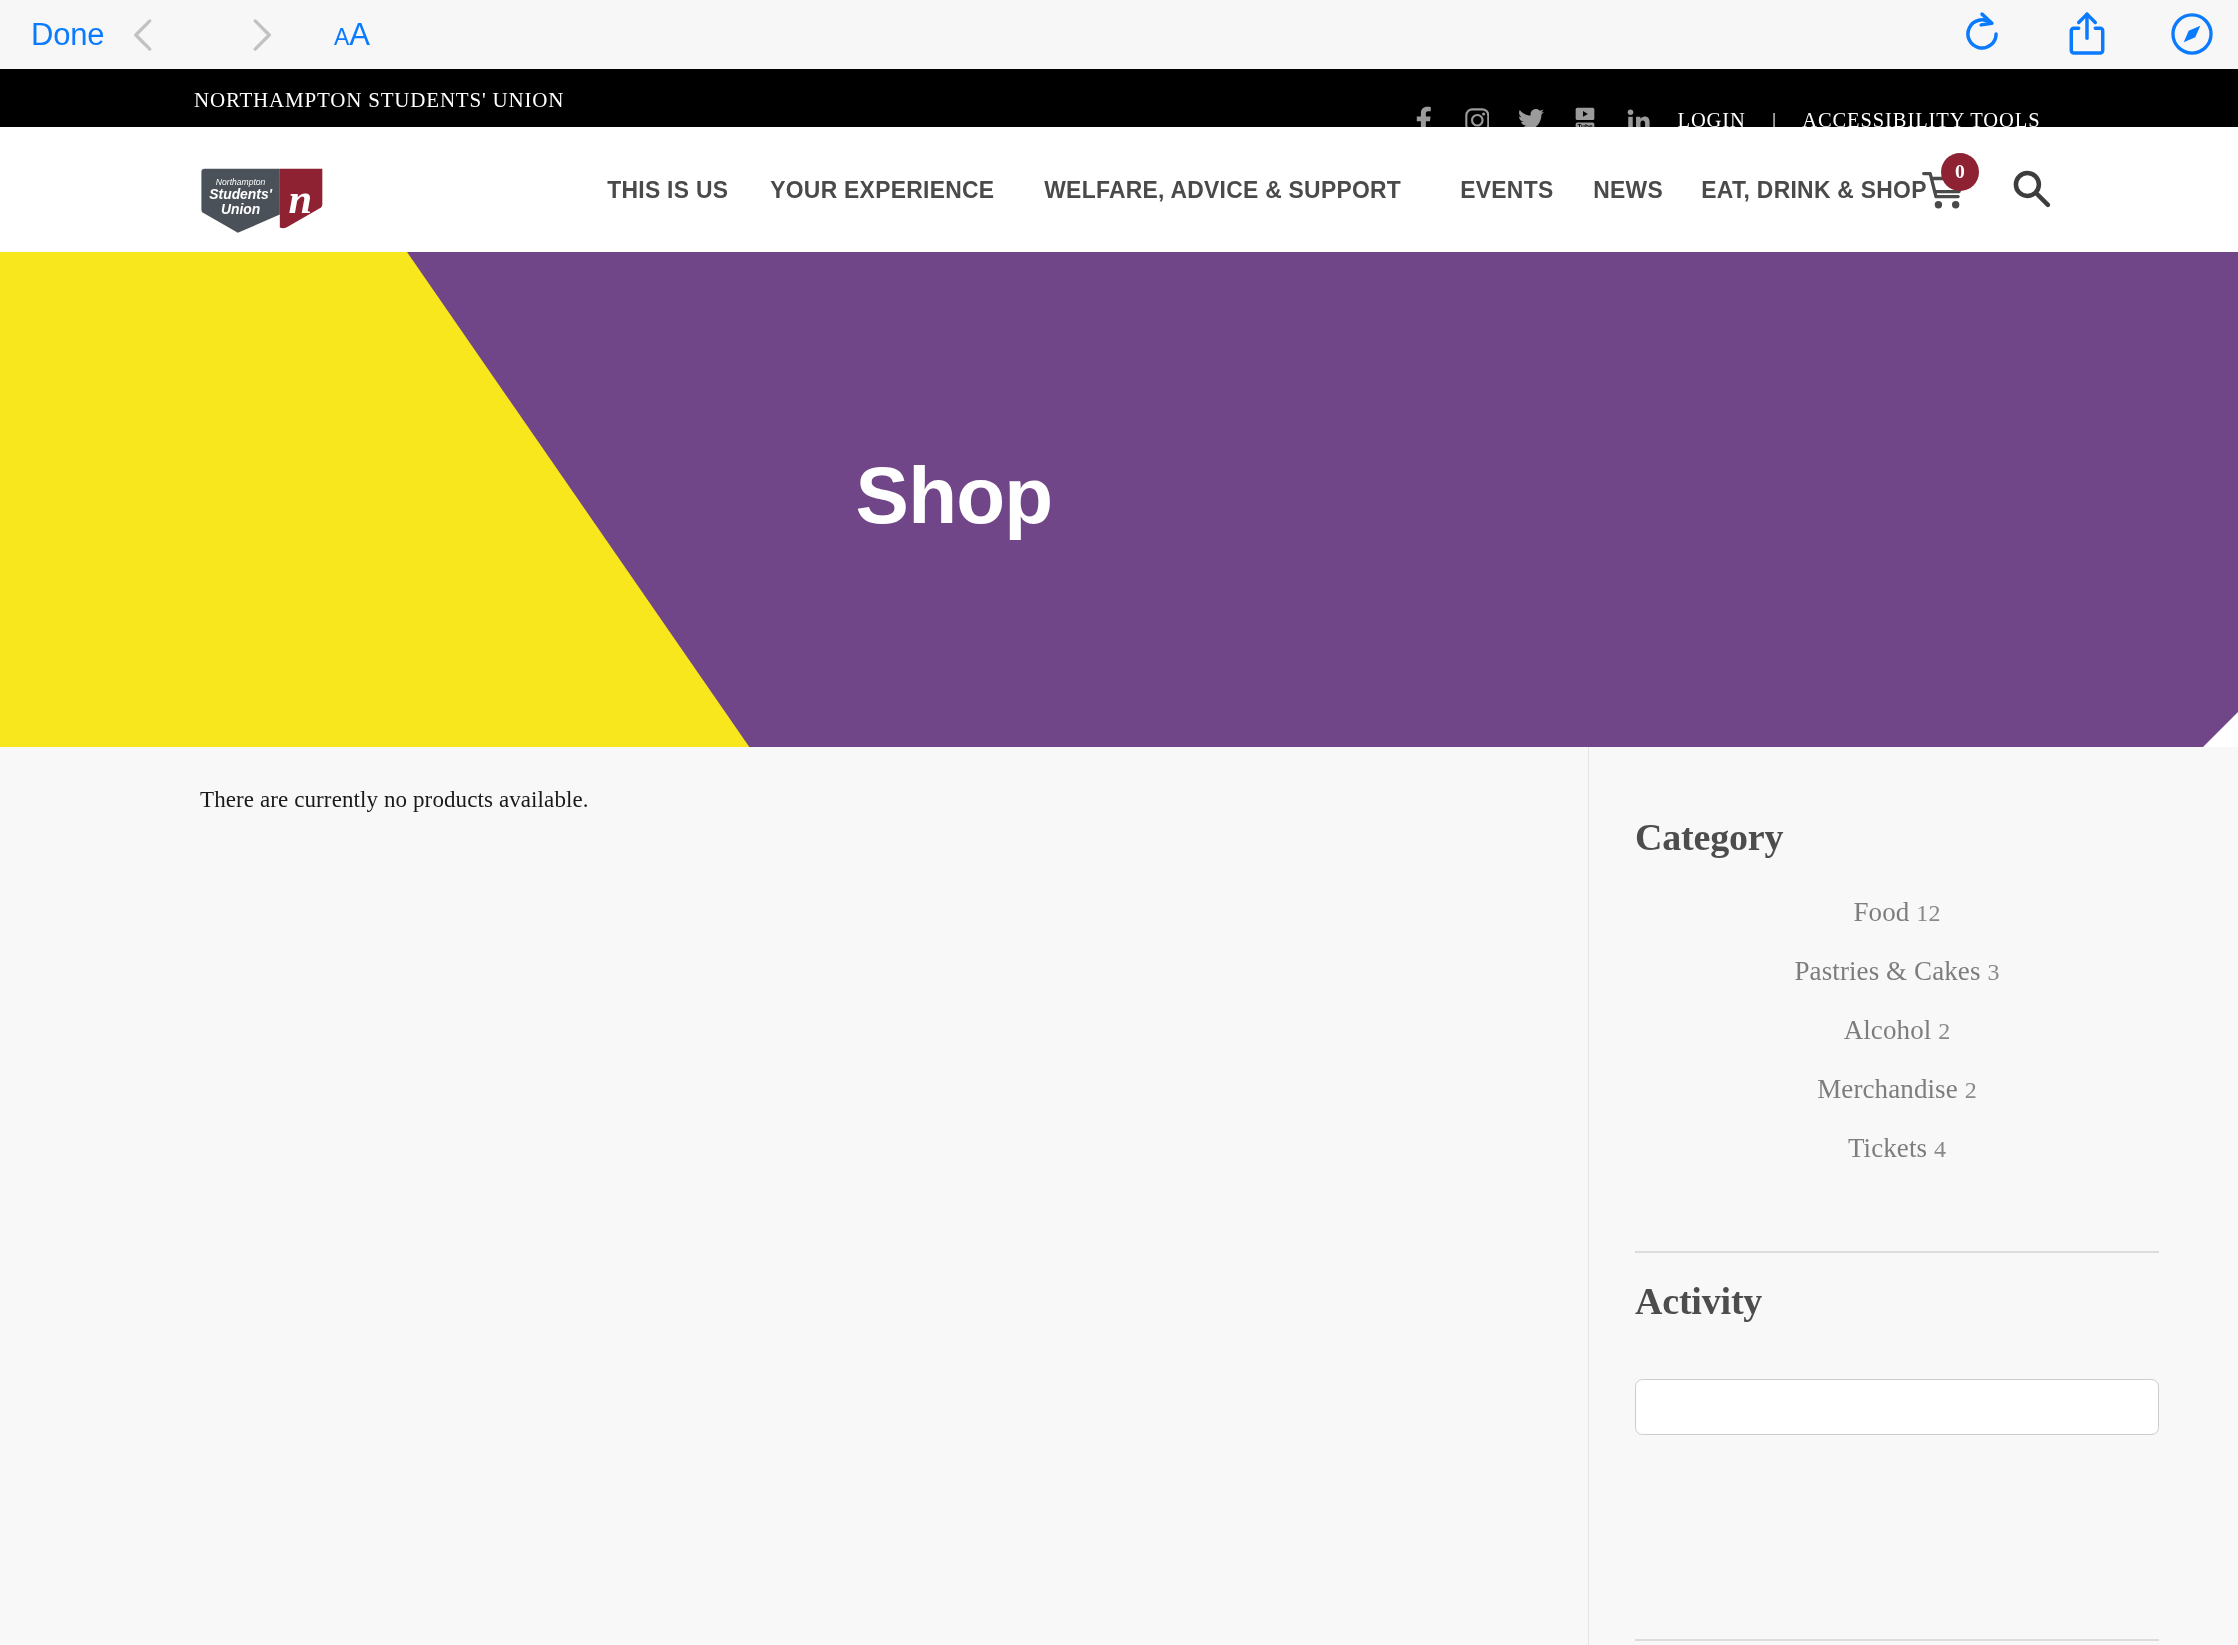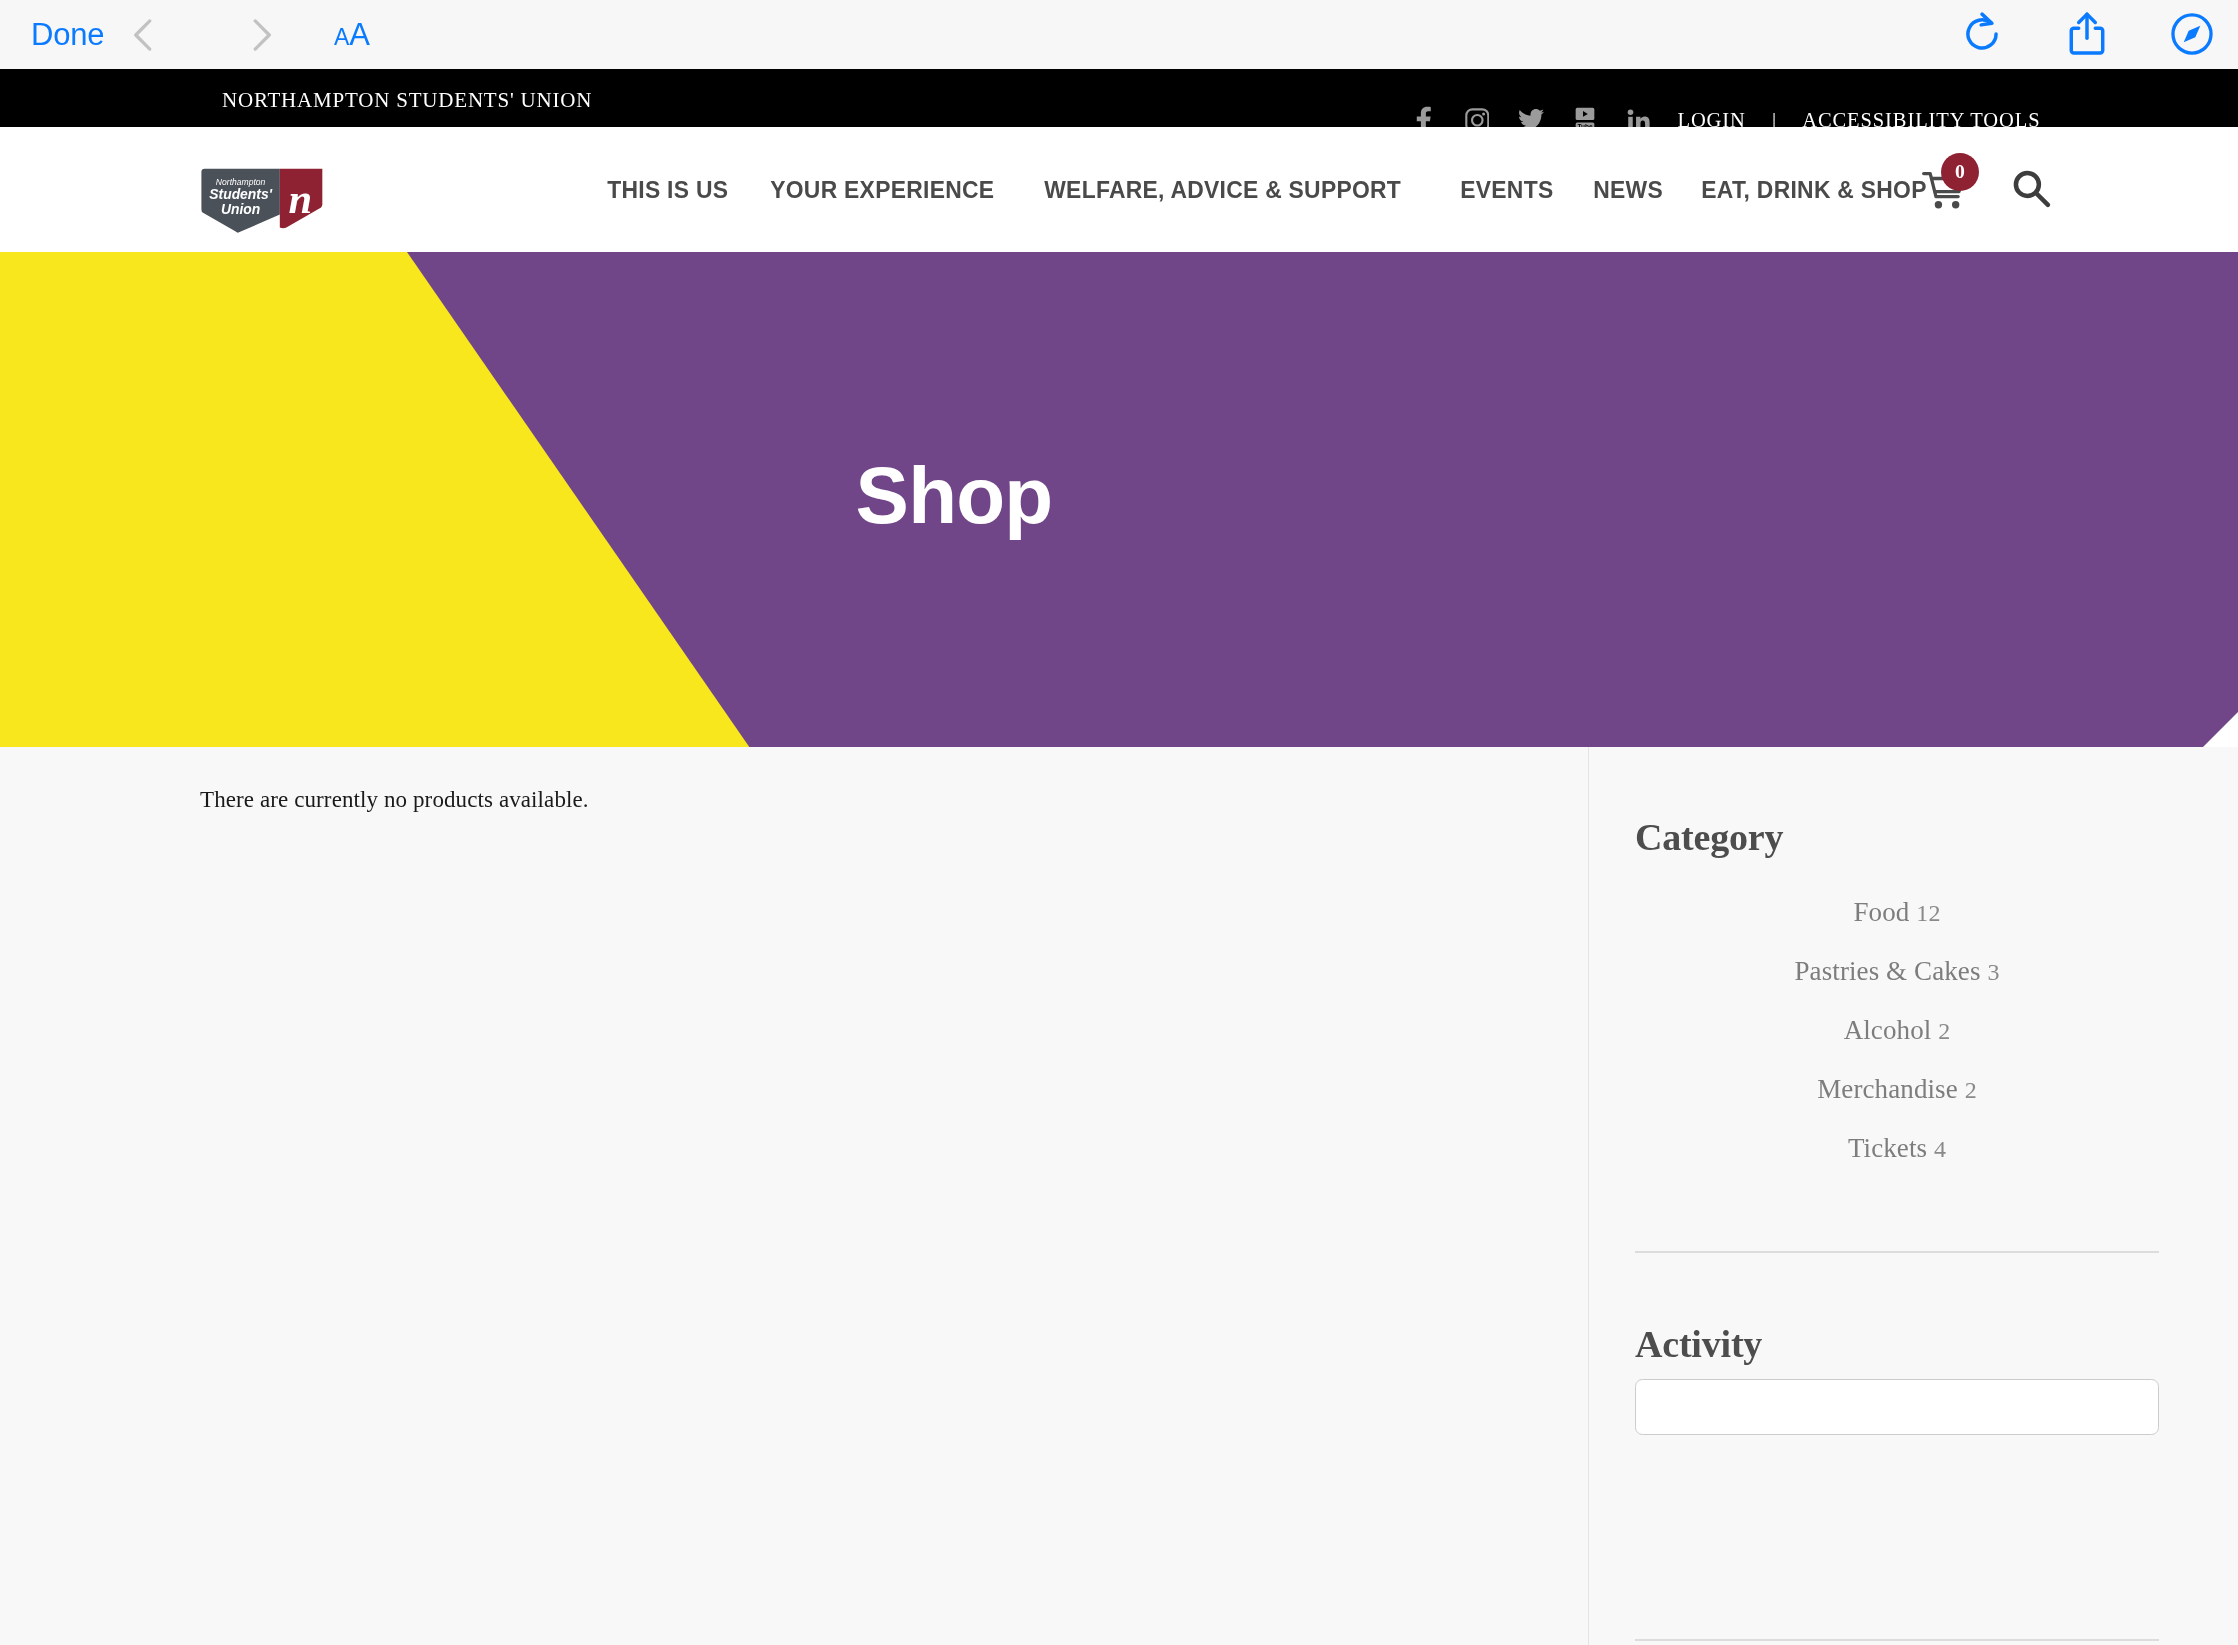--- a/index.html
+++ b/index.html
@@ -96,21 +96,20 @@
   }
   .topbar-brand {
     position: absolute;
     left: 194px; top: 50%;
     transform: translateY(-50%);
     font-family: "Liberation Serif", serif;
     font-size: 21px;
     letter-spacing: 0.8px;
     color: #ffffff;
     white-space: nowrap;
-    margin-left: 28px;
   }
   .topbar-right {
     position: absolute;
     right: 187px; top: 50%;
     transform: translateY(-50%);
     display: flex;
     align-items: center;
     gap: 0;
     white-space: nowrap;
     margin-top: 20px;
@@ -288,21 +287,21 @@
     position: absolute;
     left: 46px;
     width: 524px;
     height: 1.6px;
     background: #dcdcdc;
     border: none;
   }
   #rule-1 { top: 504px; }
   #rule-2 { top: 892px; }
 
-  #activity-heading { position: absolute; left: 46px; top: 575px; }
+  #activity-heading { position: absolute; left: 46px; top: 532px; }
   .activity-input {
     position: absolute;
     left: 46px; top: 632px;
     width: 524px; height: 56px;
     background: #ffffff;
     border: 1.6px solid #cccccc;
     border-radius: 7.4px;
     font-family: "Liberation Serif", serif;
     font-size: 24.6px;
     color: #333;

